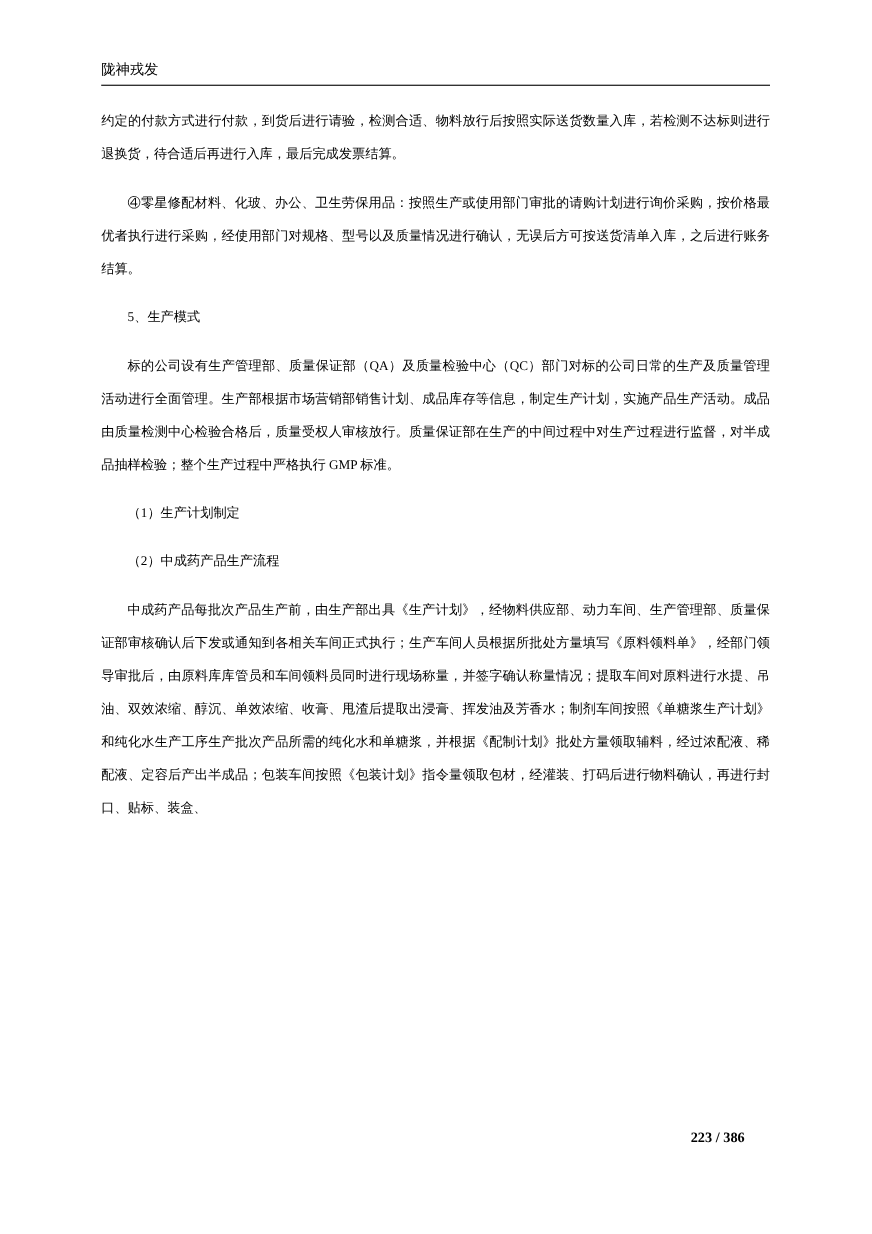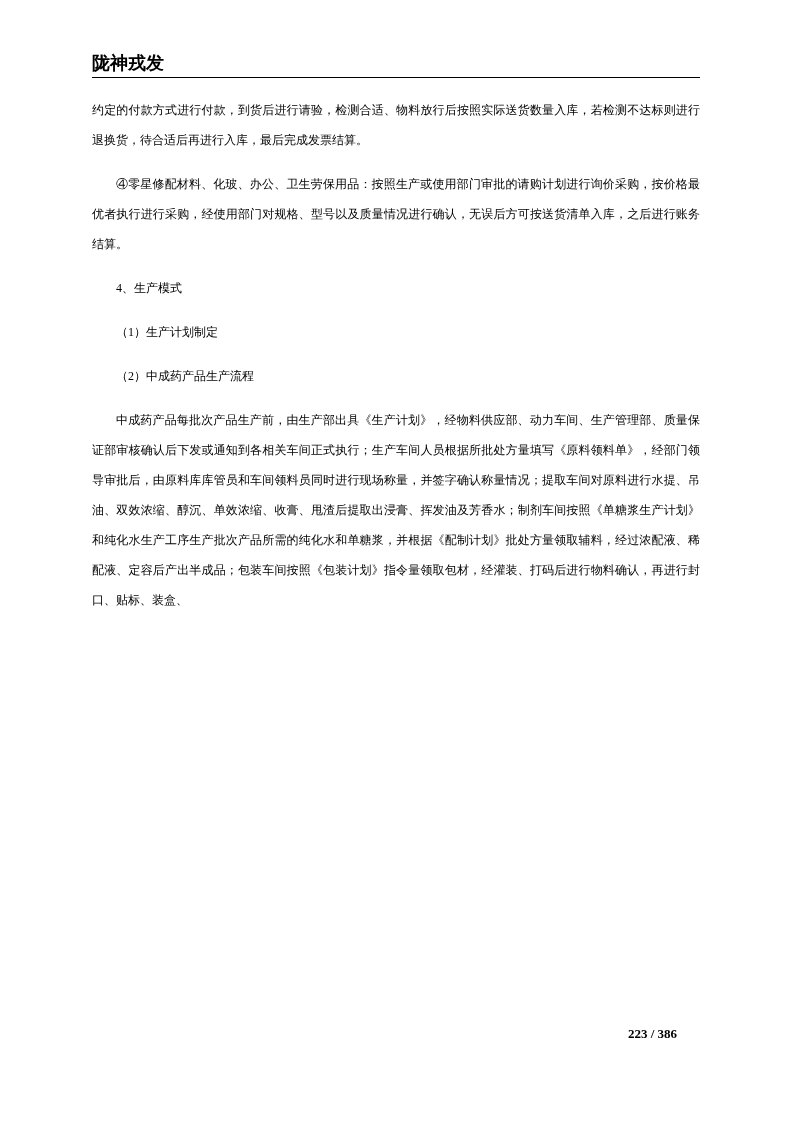--- a/index.html
+++ b/index.html
@@ -18,25 +18,24 @@
     overflow: hidden;
   }
   .header {
     position: absolute;
     left: 92px;
     right: 93px;
     top: 54px;
     display: flex;
     justify-content: space-between;
     align-items: flex-end;
-    font-size: 18px;
+    font-size: 13px;
     line-height: 18px;
     padding-bottom: 5px;
     border-bottom: 1.5px solid #000000;
-    font-weight: bold;
   }
   .header .hleft { white-space: nowrap; }
   .header .hright { white-space: nowrap; }
   .content {
     position: absolute;
     left: 92px;
     right: 93px;
     top: 95px;
     font-size: 12px;
     text-align: justify;
@@ -64,22 +63,23 @@
 
   <div class="header">
     <span class="hleft">陇神戎发</span>
   </div>
 
   <div class="content">
     <p>约定的付款方式进行付款，到货后进行请验，检测合适、物料放行后按照实际送货数量入库，若检测不达标则进行退换货，待合适后再进行入库，最后完成发票结算。</p>
 
     <p class="indent">④零星修配材料、化玻、办公、卫生劳保用品：按照生产或使用部门审批的请购计划进行询价采购，按价格最优者执行进行采购，经使用部门对规格、型号以及质量情况进行确认，无误后方可按送货清单入库，之后进行账务结算。</p>
 
-    <p class="indent">4、生产模式</p>
+    <p class="indent">5、生产模式</p>
 
+    <p class="indent">标的公司设有生产管理部、质量保证部（QA）及质量检验中心（QC）部门对标的公司日常的生产及质量管理活动进行全面管理。生产部根据市场营销部销售计划、成品库存等信息，制定生产计划，实施产品生产活动。成品由质量检测中心检验合格后，质量受权人审核放行。质量保证部在生产的中间过程中对生产过程进行监督，对半成品抽样检验；整个生产过程中严格执行 GMP 标准。</p>
 
     <p class="indent">（1）生产计划制定</p>
 
 
     <p class="indent">（2）中成药产品生产流程</p>
 
     <p class="indent">中成药产品每批次产品生产前，由生产部出具《生产计划》，经物料供应部、动力车间、生产管理部、质量保证部审核确认后下发或通知到各相关车间正式执行；生产车间人员根据所批处方量填写《原料领料单》，经部门领导审批后，由原料库库管员和车间领料员同时进行现场称量，并签字确认称量情况；提取车间对原料进行水提、吊油、双效浓缩、醇沉、单效浓缩、收膏、甩渣后提取出浸膏、挥发油及芳香水；制剂车间按照《单糖浆生产计划》和纯化水生产工序生产批次产品所需的纯化水和单糖浆，并根据《配制计划》批处方量领取辅料，经过浓配液、稀配液、定容后产出半成品；包装车间按照《包装计划》指令量领取包材，经灌装、打码后进行物料确认，再进行封口、贴标、装盒、</p>
   </div>
 
   <div class="footer">

